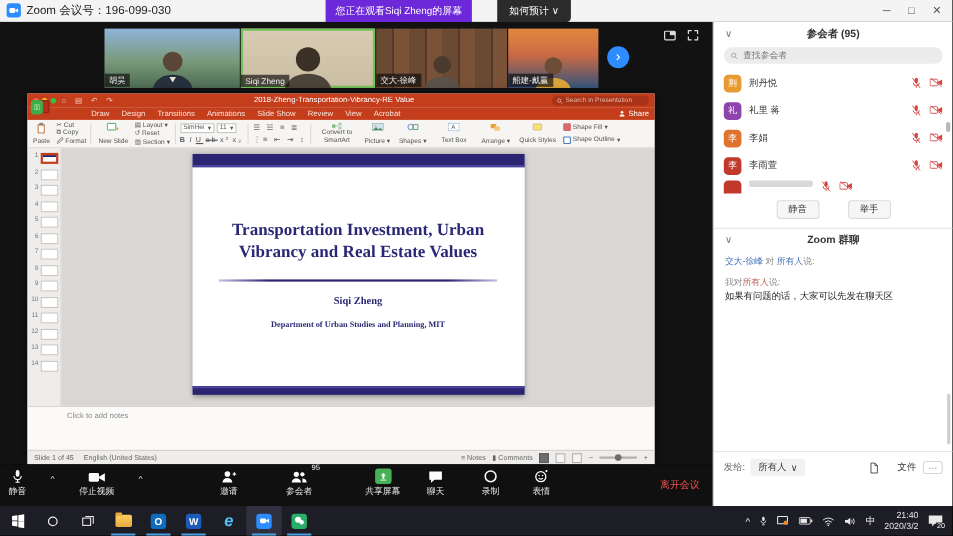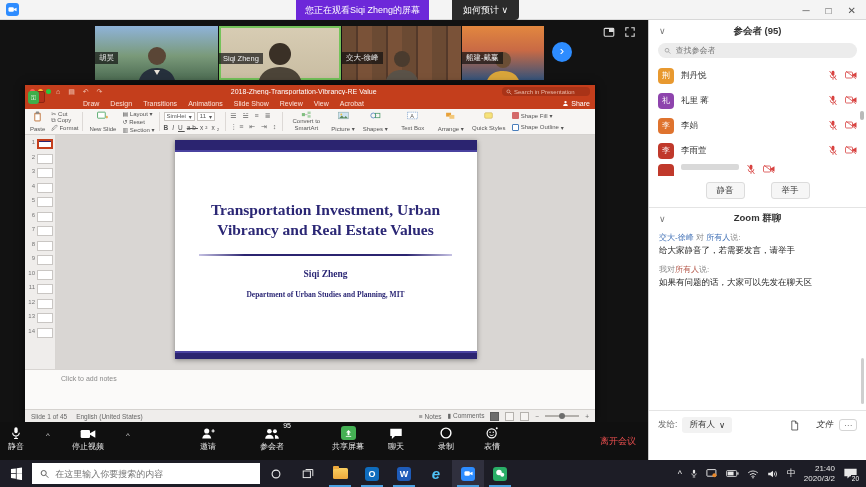--- a/index.html
+++ b/index.html
@@ -15,21 +15,21 @@
   .meeting-label { font-size:10.5px; color:#222; }
   .share-banner { position:absolute; left:296px; top:0; height:20px; background:#6d28d9; color:#fff;
     font-size:9px; line-height:20px; padding:0 9px; white-space:nowrap; }
   .view-options { position:absolute; left:452px; top:0; height:20px; background:#2b2b2b; color:#fff;
     font-size:9px; line-height:20px; padding:0 11px; border-radius:0 0 4px 0; white-space:nowrap; }
   .win-controls { position:absolute; right:10px; top:0; height:20px; display:flex; gap:16px; align-items:center;
     color:#555; font-size:10px; }
   
   .stage { position:absolute; left:0; top:20px; width:648px; height:402px; background:#121212; }
   .video { position:absolute; top:6px; height:54px; overflow:hidden; background:#222; }
-  .video .vname { position:absolute; left:0; bottom:16px; background:rgba(15,15,15,.68); color:#eee;
+  .video .vname { position:absolute; left:0; bottom:1px; background:rgba(15,15,15,.68); color:#eee;
     font-size:7.5px; padding:1px 4px; white-space:nowrap; }
   .video.active { outline:2px solid #74c35a; outline-offset:-2px; }
   .sil { position:absolute; bottom:-4px; left:50%; transform:translateX(-50%); }
   .v1 { left:95px; width:123px; background:linear-gradient(180deg,#8fb3d9 0%,#7a9a7a 55%,#4c6b52 100%); }
   .v2 { left:219px; width:122px; background:linear-gradient(180deg,#d8cdb4 0%,#c9bda2 100%); }
   .v3 { left:342px; width:119px; background:repeating-linear-gradient(90deg,#6b4a33 0 14px,#54392a 14px 16px,#7a5238 16px 30px); }
   .v4 { left:462px; width:82px; background:linear-gradient(180deg,#e2873f 0%,#c96a45 45%,#35537a 100%); }
   .next-btn { position:absolute; left:552px; top:22px; width:20px; height:20px; border-radius:50%;
     background:#2d8cff; color:#fff; font-size:13px; line-height:18px; text-align:center; }
   .corner-ic { position:absolute; top:6px; color:#ddd; }
@@ -165,20 +165,23 @@
 
 <div class="screen">
 
   <div class="titlebar">
     <span class="zoom-logo">
       <svg width="9" height="9" viewBox="0 0 20 20">
           <rect x="1" y="5" width="12" height="10" rx="3" fill="#fff"></rect>
           <path d="M13 9l6-3v8l-6-3z" fill="#fff"></path>
         </svg>
     </span>
+    <span class="meeting-label">
+      <span>Zoom 会议号：</span><span>196-099-030</span>
+    </span>
     <span class="share-banner">您正在观看Siqi Zheng的屏幕</span>
     <span class="view-options">
       <span>如何预计</span>
       <span>∨</span>
     </span>
     <span class="win-controls">
       <span>─</span>
       <span>□</span>
       <span>✕</span>
     </span>
@@ -666,63 +669,55 @@
     </div>
 
     <div class="sec-header chat-head">
       <span class="hchev">∨</span>
       <span>Zoom 群聊</span>
     </div>
 
     <div class="chat-body">
       <div class="msg">
         <div class="hdr"><span class="c-blue">交大-徐峰</span><span> 对 </span><span class="c-blue">所有人</span><span>说:</span></div>
-        <div class="mbody">给大家静音了，若需要发言，请举手</div>
       </div>
       <div class="msg">
         <div class="hdr"><span>我</span><span>对</span><span class="c-warm">所有人</span><span>说:</span></div>
         <div class="mbody">如果有问题的话，大家可以先发在聊天区</div>
       </div>
       <span class="chat-scroll"></span>
     </div>
 
     <div class="chat-footer">
       <div class="cf-row1">
         <span>发给:</span>
         <span class="sendto-pill">
           <span>所有人</span>
           <span>∨</span>
         </span>
         <span class="cf-right">
-          <span style="display:flex;align-items:center;gap:17px;font-style:italic;">
+          <span style="display:flex;align-items:center;gap:17px;">
             <svg width="9" height="11" viewBox="0 0 20 24">
                 <path d="M4 2h8l5 5v15H4z" fill="none" stroke="#444" stroke-width="1.8"></path>
                 <path d="M12 2v5h5" fill="none" stroke="#444" stroke-width="1.8"></path>
               </svg>
             <span>文件</span>
           </span>
           <span class="more-box">⋯</span>
         </span>
       </div>
     </div>
   </div>
 
   <div class="taskbar">
     <span class="tb-btn">
       <svg width="13" height="13" viewBox="0 0 20 20">
           <path fill="#fff" d="M1.5 3.2l7.5-1v7.3H1.5zM10.2 2l8.3-1.2v9.5h-8.3zM1.5 10.7H9V18l-7.5-1zM10.2 10.7h8.3v9.5L10.2 19z"></path>
         </svg>
     </span>
-    <div class="tb-search">
-      <svg width="10" height="10" viewBox="0 0 20 20">
-          <circle cx="8" cy="8" r="5.5" fill="none" stroke="#555" stroke-width="2"></circle>
-          <line x1="12.5" y1="12.5" x2="18" y2="18" stroke="#555" stroke-width="2"></line>
-        </svg>
-      <input type="text" placeholder="在这里输入你要搜索的内容" style="">
-    </div>
     <span class="tb-btn">
       <svg width="12" height="12" viewBox="0 0 20 20">
           <circle cx="10" cy="10" r="6.5" fill="none" stroke="#eee" stroke-width="1.8"></circle>
         </svg>
     </span>
     <span class="tb-btn">
       <svg width="12" height="12" viewBox="0 0 20 20">
           <rect x="2" y="5" width="12" height="11" fill="none" stroke="#eee" stroke-width="1.6"></rect>
           <path d="M6 2.5h12v11" fill="none" stroke="#eee" stroke-width="1.6"></path>
         </svg>

